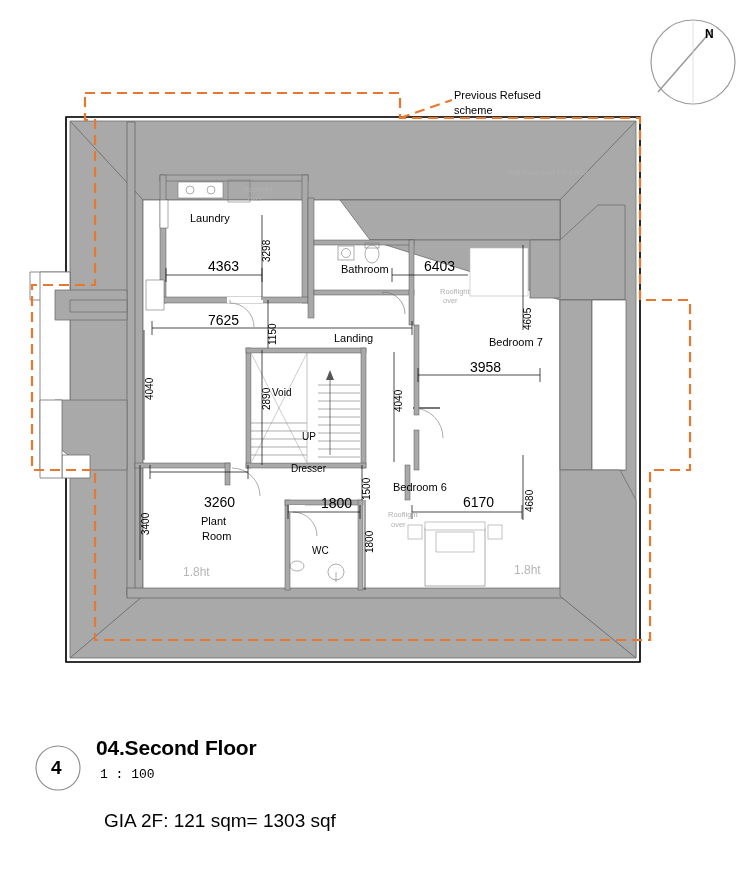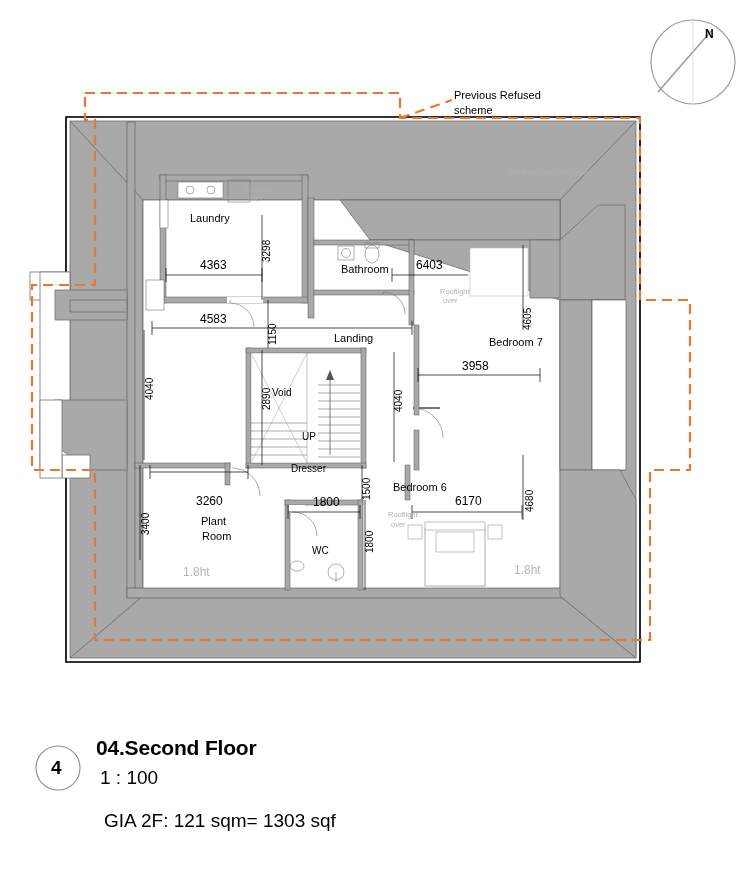--- a/index.html
+++ b/index.html
@@ -26,22 +26,23 @@
     position: absolute;
     font-family: "Liberation Sans", sans-serif;
     white-space: nowrap;
     line-height: 1;
   }
   .room-label {
     font-size: 11px;
     color: #000;
   }
   .dim {
-    font-size: 12px;
+    font-size: 14px;
     color: #000;
+    margin-left: 8px;
   }
   .dim-v {
     font-size: 10px;
     color: #000;
     transform: rotate(-90deg);
     transform-origin: left top;
   }
   .faint-small {
     font-size: 7.5px;
     color: #b0b0b0;
@@ -49,21 +50,22 @@
   .note {
     font-size: 11px;
     color: #000;
   }
   .title-main {
     font-size: 21px;
     font-weight: bold;
     letter-spacing: -0.2px;
   }
   .title-scale {
-    font-size: 19px;
+    font-size: 13px;
+    font-family: Liberation Mono, monospace;
   }
   .gia {
     font-size: 19px;
   }
   .tag-num {
     font-size: 19px;
     font-weight: bold;
   }
   .ht {
     font-size: 12px;
@@ -283,21 +285,21 @@
 <div class="lbl room-label" style="left:272px; top:377px; font-size:10px;margin-top:11px;">Void</div>
 <div class="lbl room-label" style="left:302px; top:432px; font-size:10px;">UP</div>
 <div class="lbl room-label" style="left:291px; top:464px; font-size:10px;">Dresser</div>
 <div class="lbl room-label" style="left:393px; top:482px;">Bedroom 6</div>
 <div class="lbl room-label" style="left:201px; top:516px;">Plant</div>
 <div class="lbl room-label" style="left:202px; top:531px;text-align:center;">Room</div>
 <div class="lbl room-label" style="left:312px; top:546px; font-size:10px;">WC</div>
 
 <div class="lbl dim" style="left:200px; top:259px;">4363</div>
 <div class="lbl dim" style="left:416px; top:259px;">6403</div>
-<div class="lbl dim" style="left:200px; top:313px;">4583</div>
+<div class="lbl dim" style="left:200px; top:313px;">7625</div>
 <div class="lbl dim" style="left:462px; top:360px;">3958</div>
 <div class="lbl dim" style="left:196px; top:495px;">3260</div>
 <div class="lbl dim" style="left:313px; top:496px;">1800</div>
 <div class="lbl dim" style="left:455px; top:495px;">6170</div>
 
 <div class="lbl dim-v" style="left:262px; top:262px;">3298</div>
 <div class="lbl dim-v" style="left:268px; top:345px;">1150</div>
 <div class="lbl dim-v" style="left:523px; top:330px;">4605</div>
 <div class="lbl dim-v" style="left:145px; top:400px;">4040</div>
 <div class="lbl dim-v" style="left:262px; top:410px;">2890</div>

